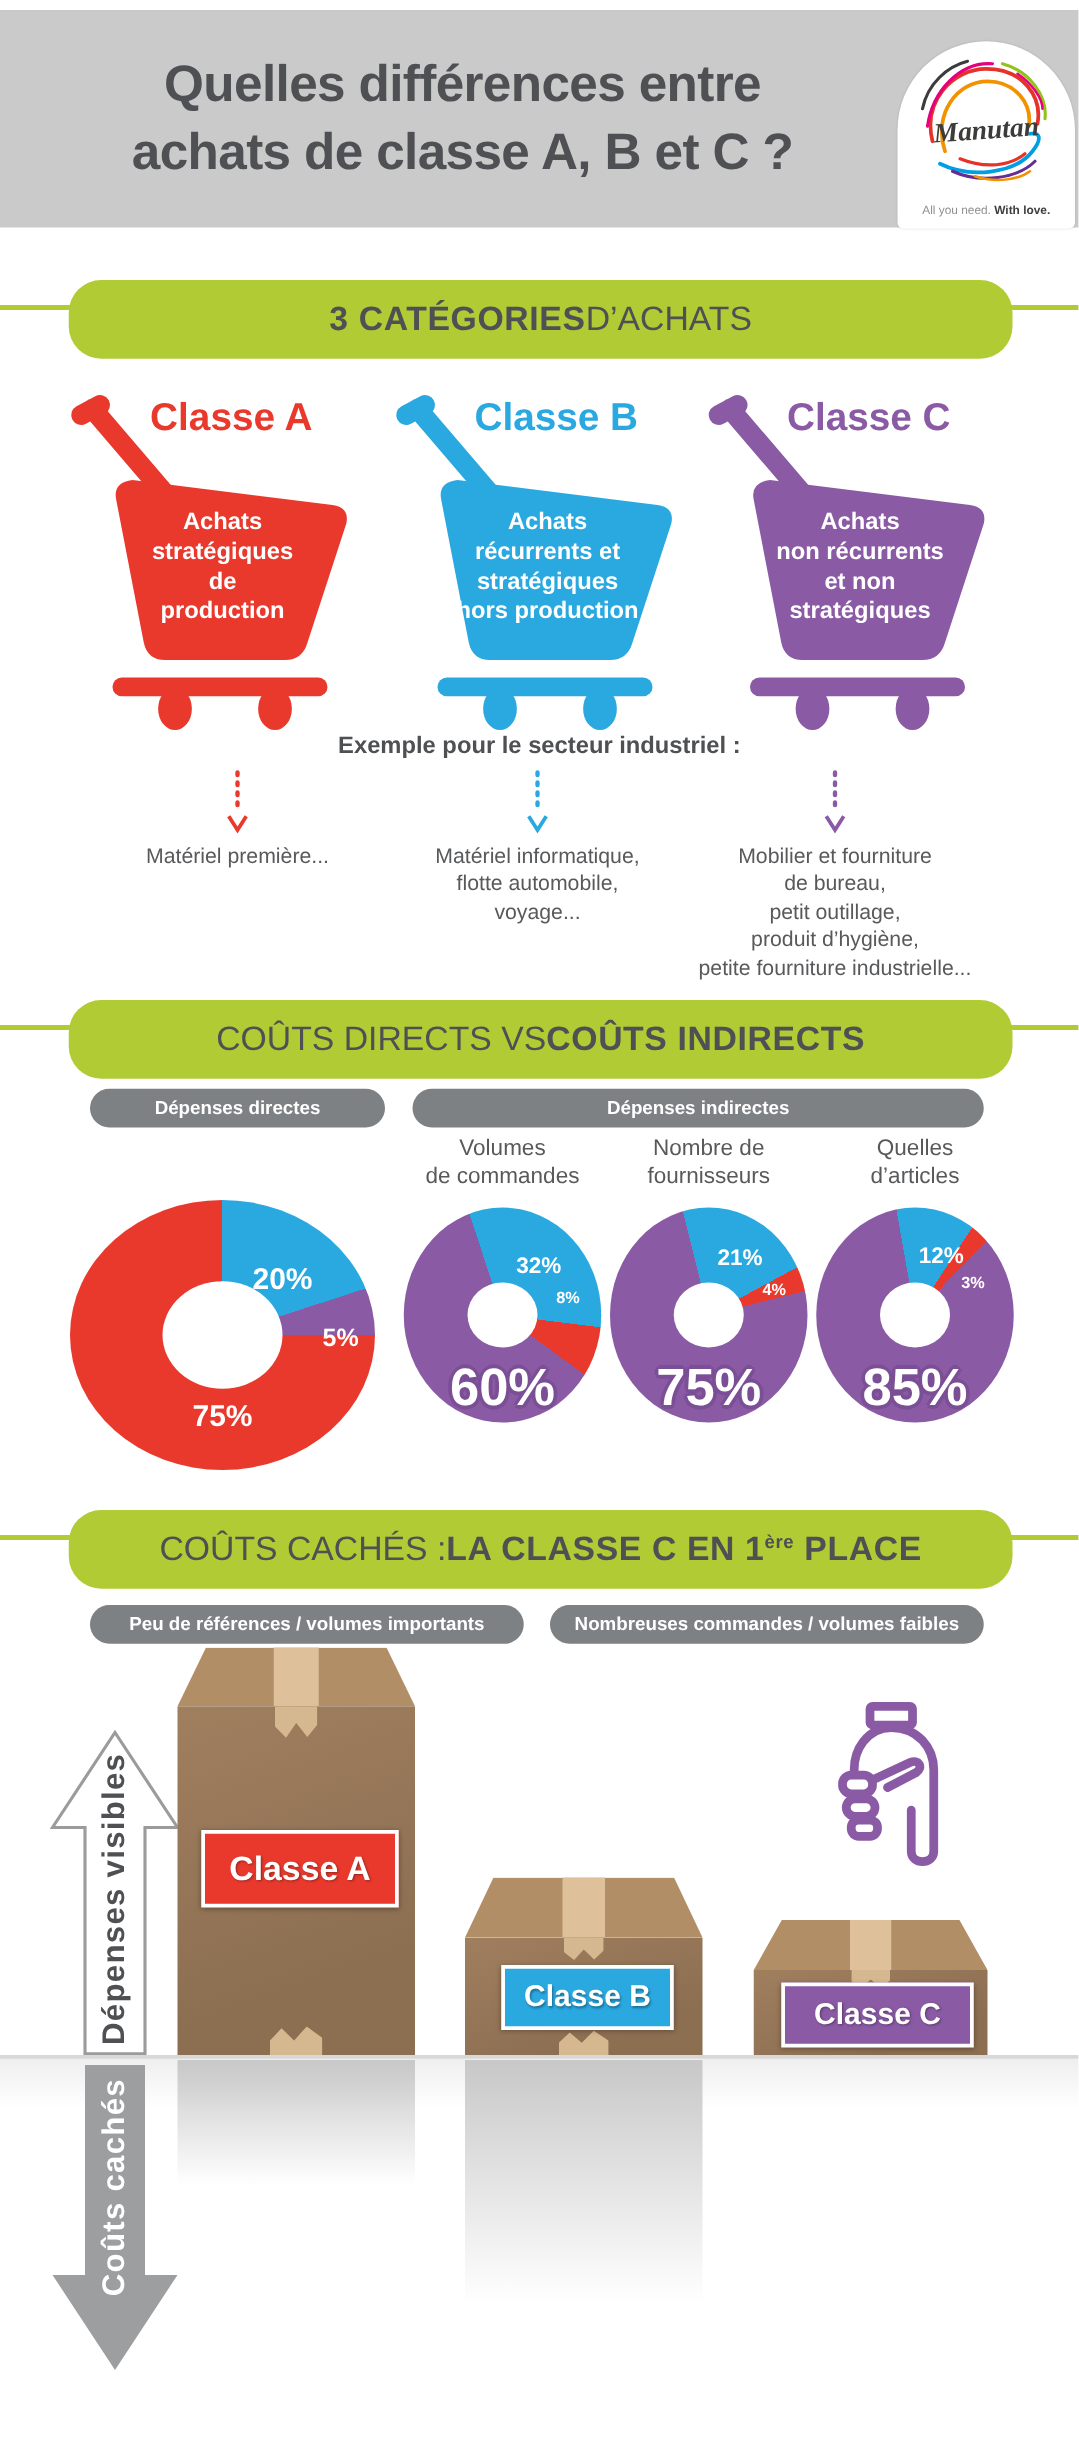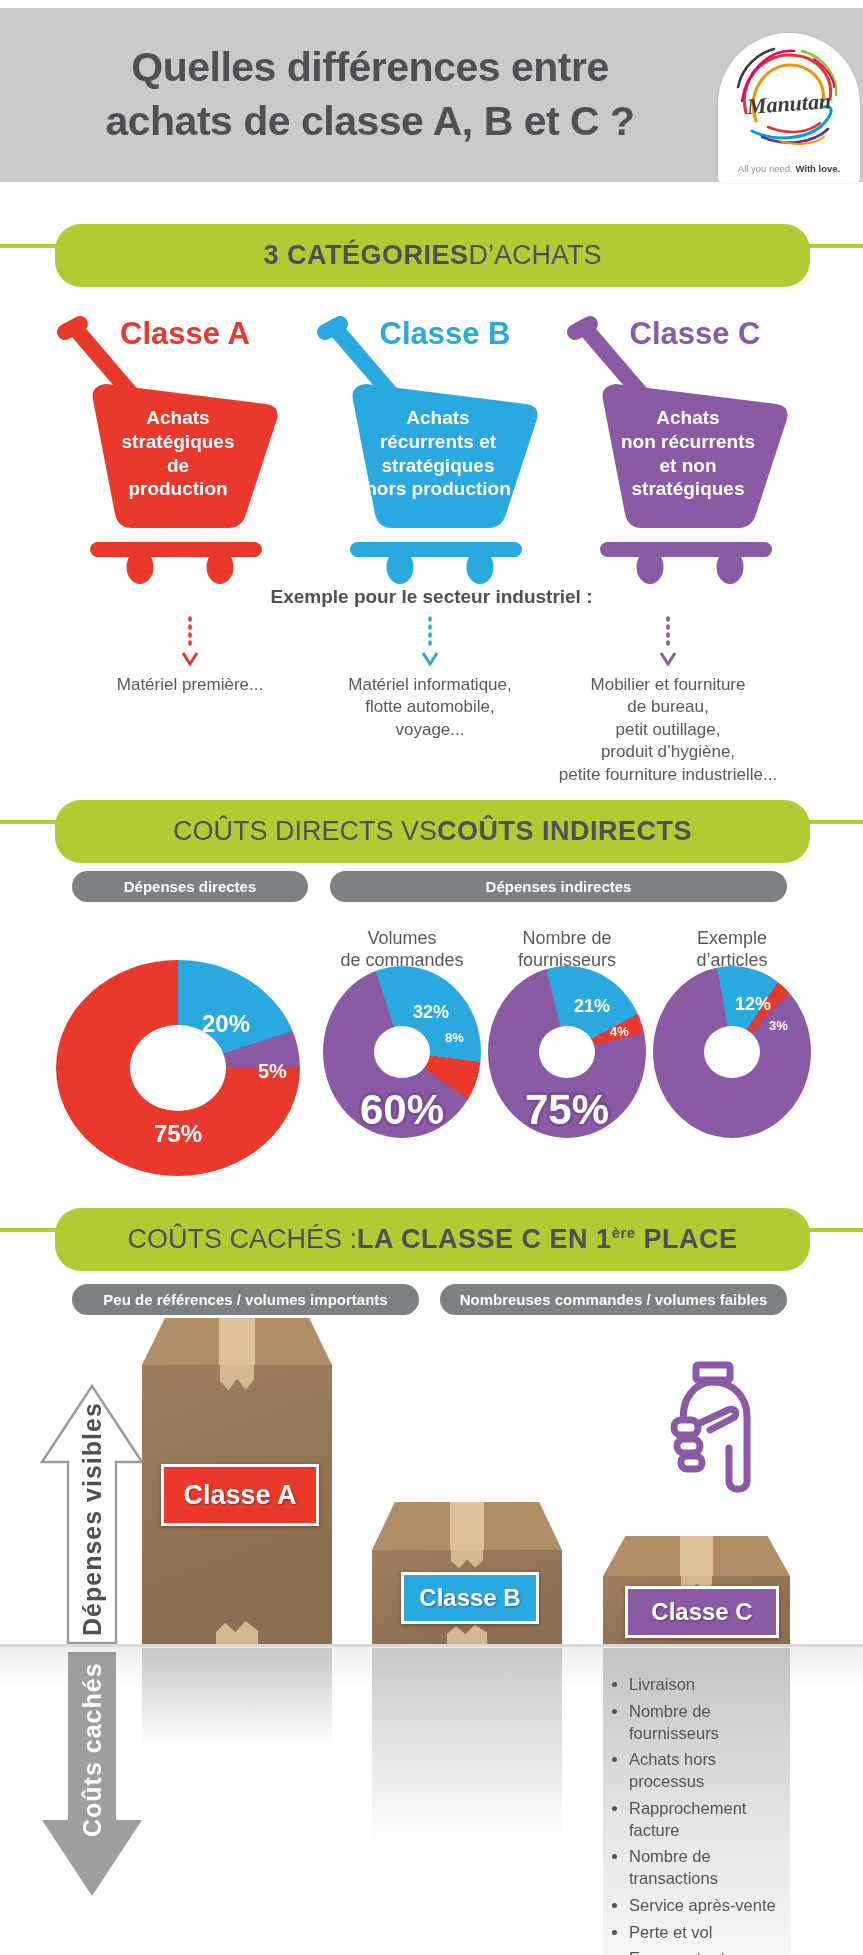--- a/index.html
+++ b/index.html
@@ -29,21 +29,21 @@
   .cart-col{top:286px;width:260px;height:312px;}
   .cart-title{left:55px;top:30px;width:190px;text-align:center;font-size:31px;font-weight:bold;}
   .cart-desc{left:48px;top:120px;width:190px;text-align:center;font-size:19px;line-height:1.25;font-weight:bold;color:#fff;z-index:2;}
   .ex-head{top:586px;left:0;width:863px;text-align:center;font-weight:bold;font-size:19px;color:#4f5053;}
   .ex-arrow{top:616px;width:22px;height:52px;}
   .ex-text{top:674px;text-align:center;font-size:17px;line-height:1.32;color:#58595b;}
 
   
   .gray-pill{height:31px;background:#7e8184;border-radius:16px;display:flex;align-items:center;justify-content:center;
              color:#fff;font-weight:bold;font-size:15px;}
-  .donut-head{top:928px;width:160px;text-align:center;font-size:18px;line-height:1.22;color:#58595b;}
+  .donut-head{top:908px;width:160px;text-align:center;font-size:18px;line-height:1.22;color:#58595b;}
   .donut{border-radius:50%;}
   .donut .hole{position:absolute;background:#fff;border-radius:50%;}
   .dlabel{position:absolute;color:#fff;font-weight:bold;}
   .big-num{position:absolute;left:0;top:120px;width:158px;text-align:center;font-size:42px;font-weight:bold;color:#fff;
            text-shadow:-2px -2px 0 #7b4f95,2px -2px 0 #7b4f95,-2px 2px 0 #7b4f95,2px 2px 0 #7b4f95,0 3px 0 #7b4f95,3px 0 0 #7b4f95,-3px 0 0 #7b4f95,0 -3px 0 #7b4f95;}
 
   
   .box .lid{position:absolute;left:0;top:0;width:100%;background:#b28e67;-webkit-clip-path:polygon(12% 0,88% 0,100% 100%,0 100%);clip-path:polygon(12% 0,88% 0,100% 100%,0 100%);}
   .box .lidtape{position:absolute;background:#dec19a;}
   .box .body{position:absolute;left:0;width:100%;background:linear-gradient(160deg,#a07f5f 0%,#8c6e51 75%);}
@@ -174,21 +174,21 @@
     <span class="bb">COÛTS INDIRECTS</span>
   </div>
 
   <div class="abs gray-pill" style="left:72px;top:871px;width:236px;">Dépenses directes</div>
   <div class="abs gray-pill" style="left:330px;top:871px;width:457px;">Dépenses indirectes</div>
 
   <div class="abs donut-head pre" style="left:322px;">Volumes
 de commandes</div>
   <div class="abs donut-head pre" style="left:487px;">Nombre de
 fournisseurs</div>
-  <div class="abs donut-head pre" style="left:652px;">Exemple
+  <div class="abs donut-head pre" style="left:652px;">Quelles
 d’articles</div>
 
   <div class="abs donut" style="left: 56px; top: 960px; width: 244px; height: 216px; background: conic-gradient(rgb(42, 168, 224) 0%, rgb(42, 168, 224) 20%, rgb(138, 90, 165) 20%, rgb(138, 90, 165) 25%, rgb(233, 57, 45) 25%, rgb(233, 57, 45) 100%);">
     <div class="hole" style="left:74px;top:65px;width:96px;height:86px;"></div>
     <div class="dlabel" style="left:146px;top:50px;font-size:24px;">20%</div>
     <div class="dlabel" style="left:202px;top:100px;font-size:20px;">5%</div>
     <div class="dlabel" style="left:0;top:160px;width:244px;text-align:center;font-size:24px;">75%</div>
   </div>
 
   <div class="abs donut" style="left: 323px; top: 966px; width: 158px; height: 172px; background: conic-gradient(from -18deg, rgb(42, 168, 224) 0%, rgb(42, 168, 224) 32%, rgb(233, 57, 45) 32%, rgb(233, 57, 45) 40%, rgb(138, 90, 165) 40%, rgb(138, 90, 165) 100%);">
@@ -202,20 +202,21 @@
     <div class="hole" style="left:51px;top:60px;width:56px;height:52px;"></div>
     <div class="dlabel" style="left:86px;top:30px;font-size:18px;">21%</div>
     <div class="dlabel" style="left:122px;top:58px;font-size:13px;">4%</div>
     <div class="big-num">75%</div>
   </div>
 
   <div class="abs donut" style="left: 653px; top: 966px; width: 158px; height: 172px; background: conic-gradient(from -10deg, rgb(42, 168, 224) 0%, rgb(42, 168, 224) 12%, rgb(233, 57, 45) 12%, rgb(233, 57, 45) 15%, rgb(138, 90, 165) 15%, rgb(138, 90, 165) 100%);">
     <div class="hole" style="left:51px;top:60px;width:56px;height:52px;"></div>
     <div class="dlabel" style="left:82px;top:28px;font-size:18px;">12%</div>
     <div class="dlabel" style="left:116px;top:52px;font-size:13px;">3%</div>
+    <div class="big-num">85%</div>
   </div>
 
   <div class="abs gline" style="top:1228px;"></div>
   <div class="abs banner" style="top:1208px;">
     <span>COÛTS CACHÉS : </span>
     <span class="bb"><span>LA CLASSE C EN 1</span><sup>ère</sup><span> PLACE</span></span>
   </div>
 
   <div class="abs gray-pill" style="left:72px;top:1284px;width:347px;">Peu de références / volumes importants</div>
   <div class="abs gray-pill" style="left:440px;top:1284px;width:347px;">Nombreuses commandes / volumes faibles</div>
@@ -228,33 +229,20 @@
   <div class="abs" style="left:0;top:1644px;width:863px;height:3px;background:#d8d8d8;"></div>
   <div class="abs" style="left:0;top:1647px;width:863px;height:40px;background:linear-gradient(rgba(120,120,120,0.12),rgba(255,255,255,0));"></div>
 
   <svg class="abs" style="left:40px;top:1652px;" width="104" height="246" viewBox="0 0 104 246">
     <polygon points="28,0 76,0 76,168 102,168 52,244 2,168 28,168" fill="#9c9ea0"></polygon>
   </svg>
   <div class="abs vtext" style="left:74px;top:1660px;width:36px;height:180px;color:#ffffff;">Coûts cachés</div>
 
   <div class="abs refl" style="left:142px;top:1648px;width:190px;height:100px;"></div>
   <div class="abs refl" style="left:372px;top:1648px;width:190px;height:195px;"></div>
-  <div class="abs" style="left:603px;top:1648px;width:187px;height:307px;background:linear-gradient(#c3c3c3 0%,#e7e7e7 62%,#f6f6f6 100%);">
-    <ul class="costs-list">
-      <li class="pre">Livraison</li>
-      <li class="pre">Nombre de fournisseurs</li>
-      <li class="pre">Achats hors processus</li>
-      <li class="pre">Rapprochement facture</li>
-      <li class="pre">Nombre de transactions</li>
-      <li class="pre">Service après-vente</li>
-      <li class="pre">Perte et vol</li>
-      <li class="pre">Erreurs et retours</li>
-
-    </ul>
-  </div>
 
   <div class="abs box" style="left:142px;top:1318px;width:190px;height:326px;">
     <div class="lid" style="height:47px;"></div>
     <div class="lidtape" style="left:77px;top:0;width:36px;height:47px;"></div>
     <div class="body" style="top:47px;height:279px;"></div>
     <div class="tear" style="left:78px;top:47px;width:34px;height:28px;"></div>
     <div class="zig" style="left:74px;top:300px;width:42px;height:26px;"></div>
     <div class="box-label" style="left: 19px; top: 146px; width: 152px; height: 56px; font-size: 27px; background: rgb(233, 57, 45);">Classe A</div>
   </div>
 

